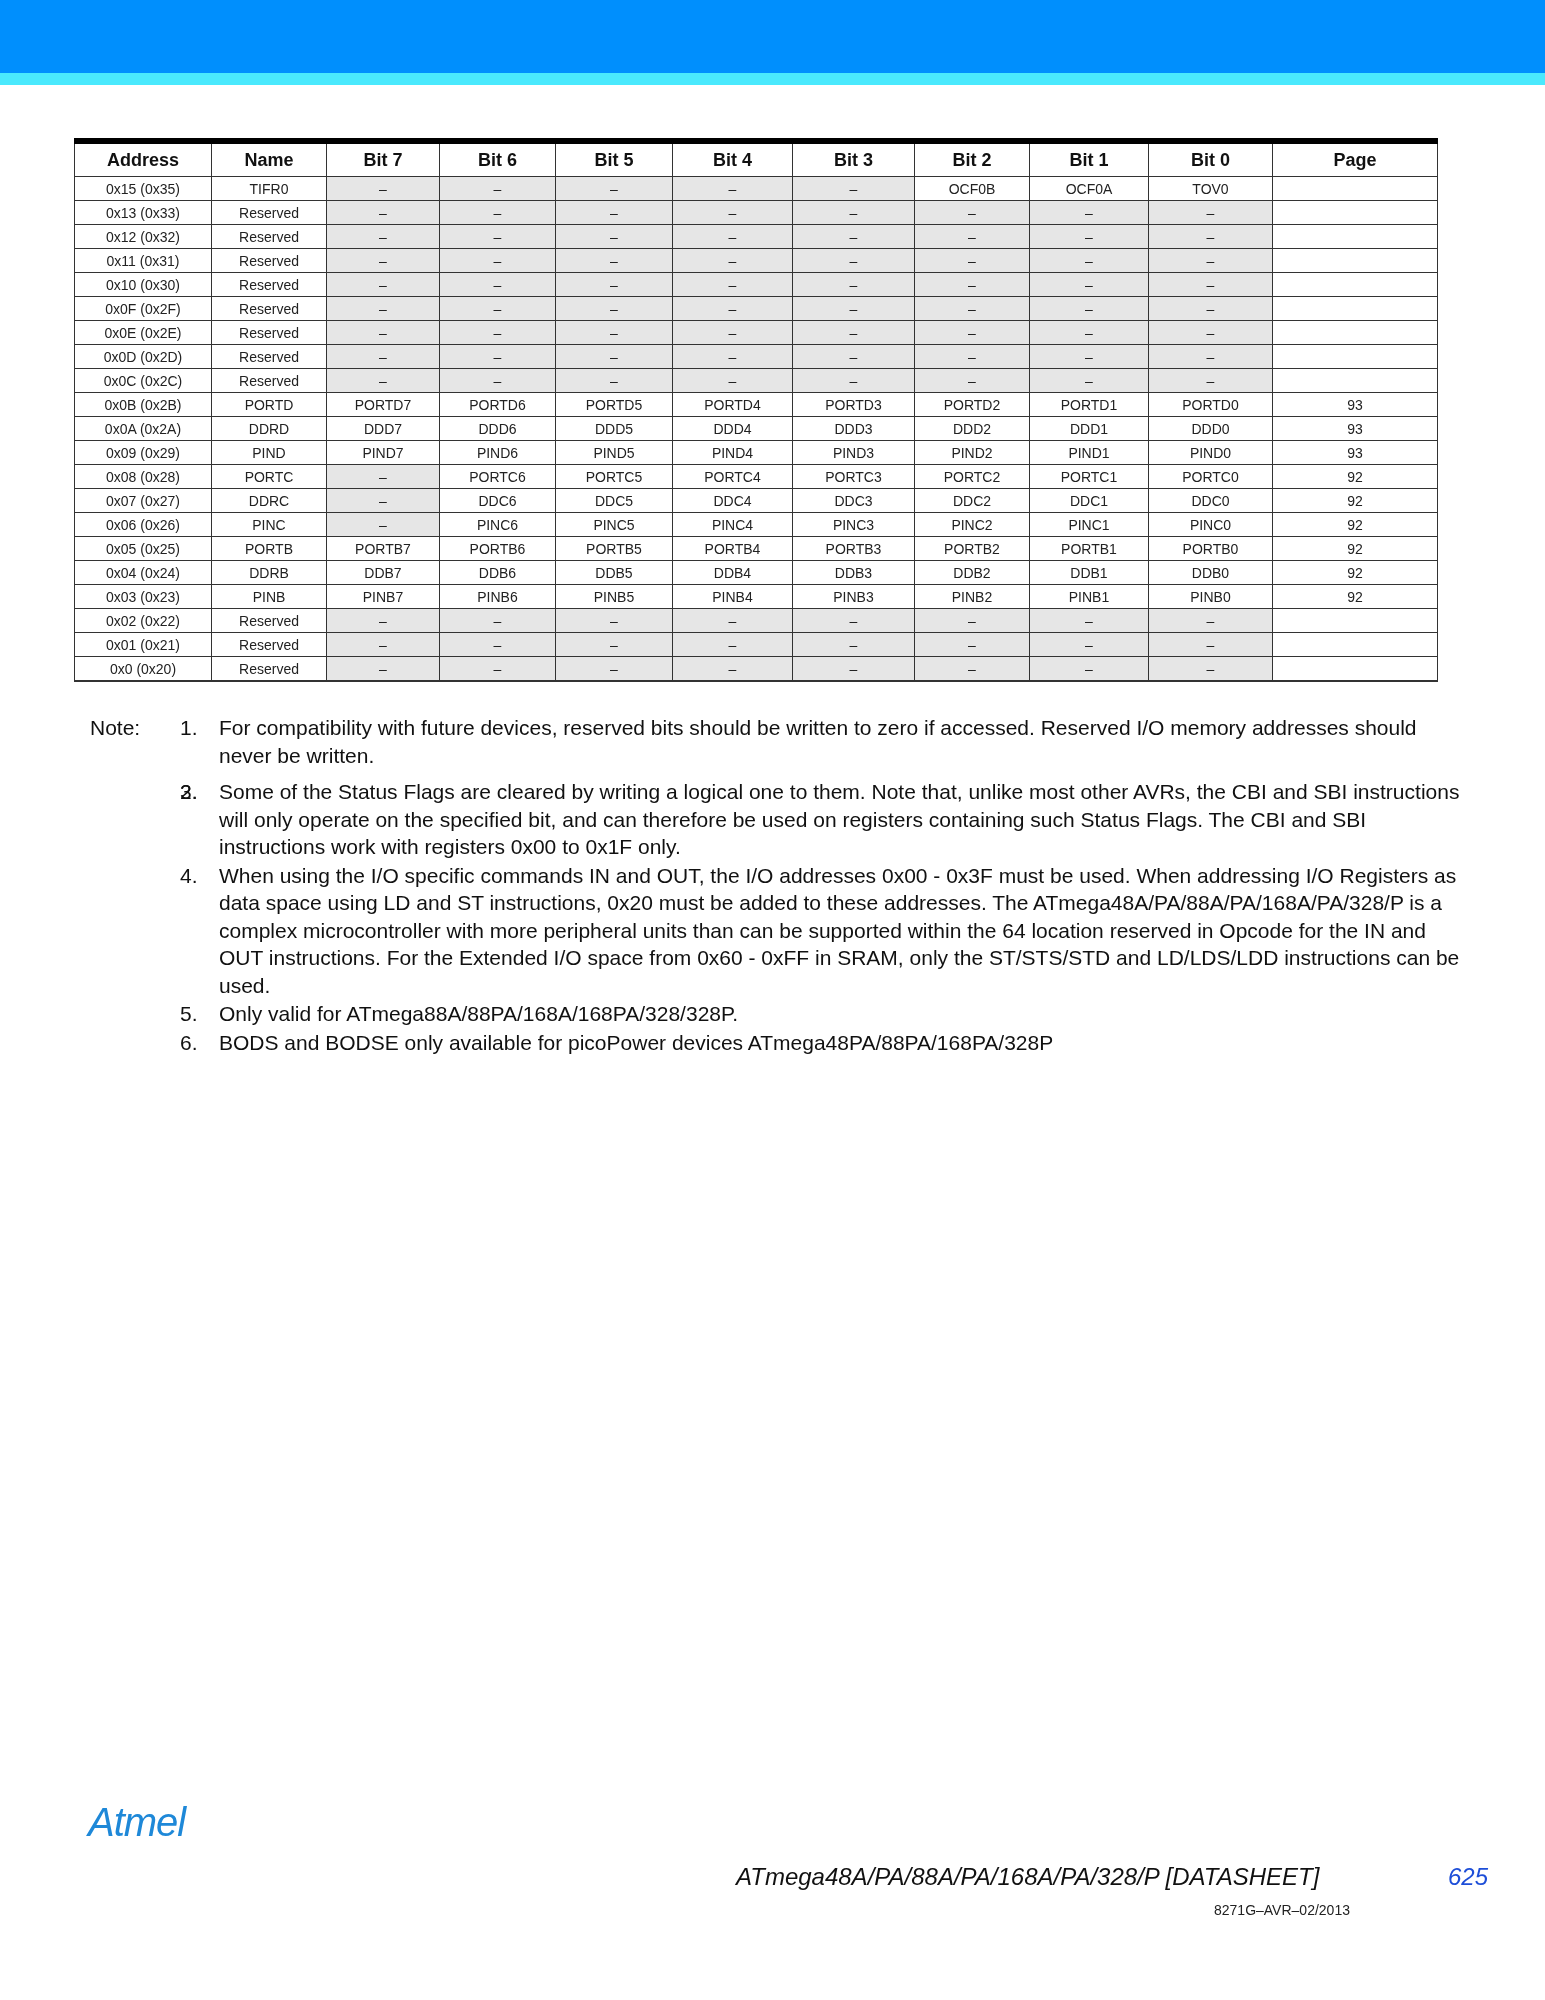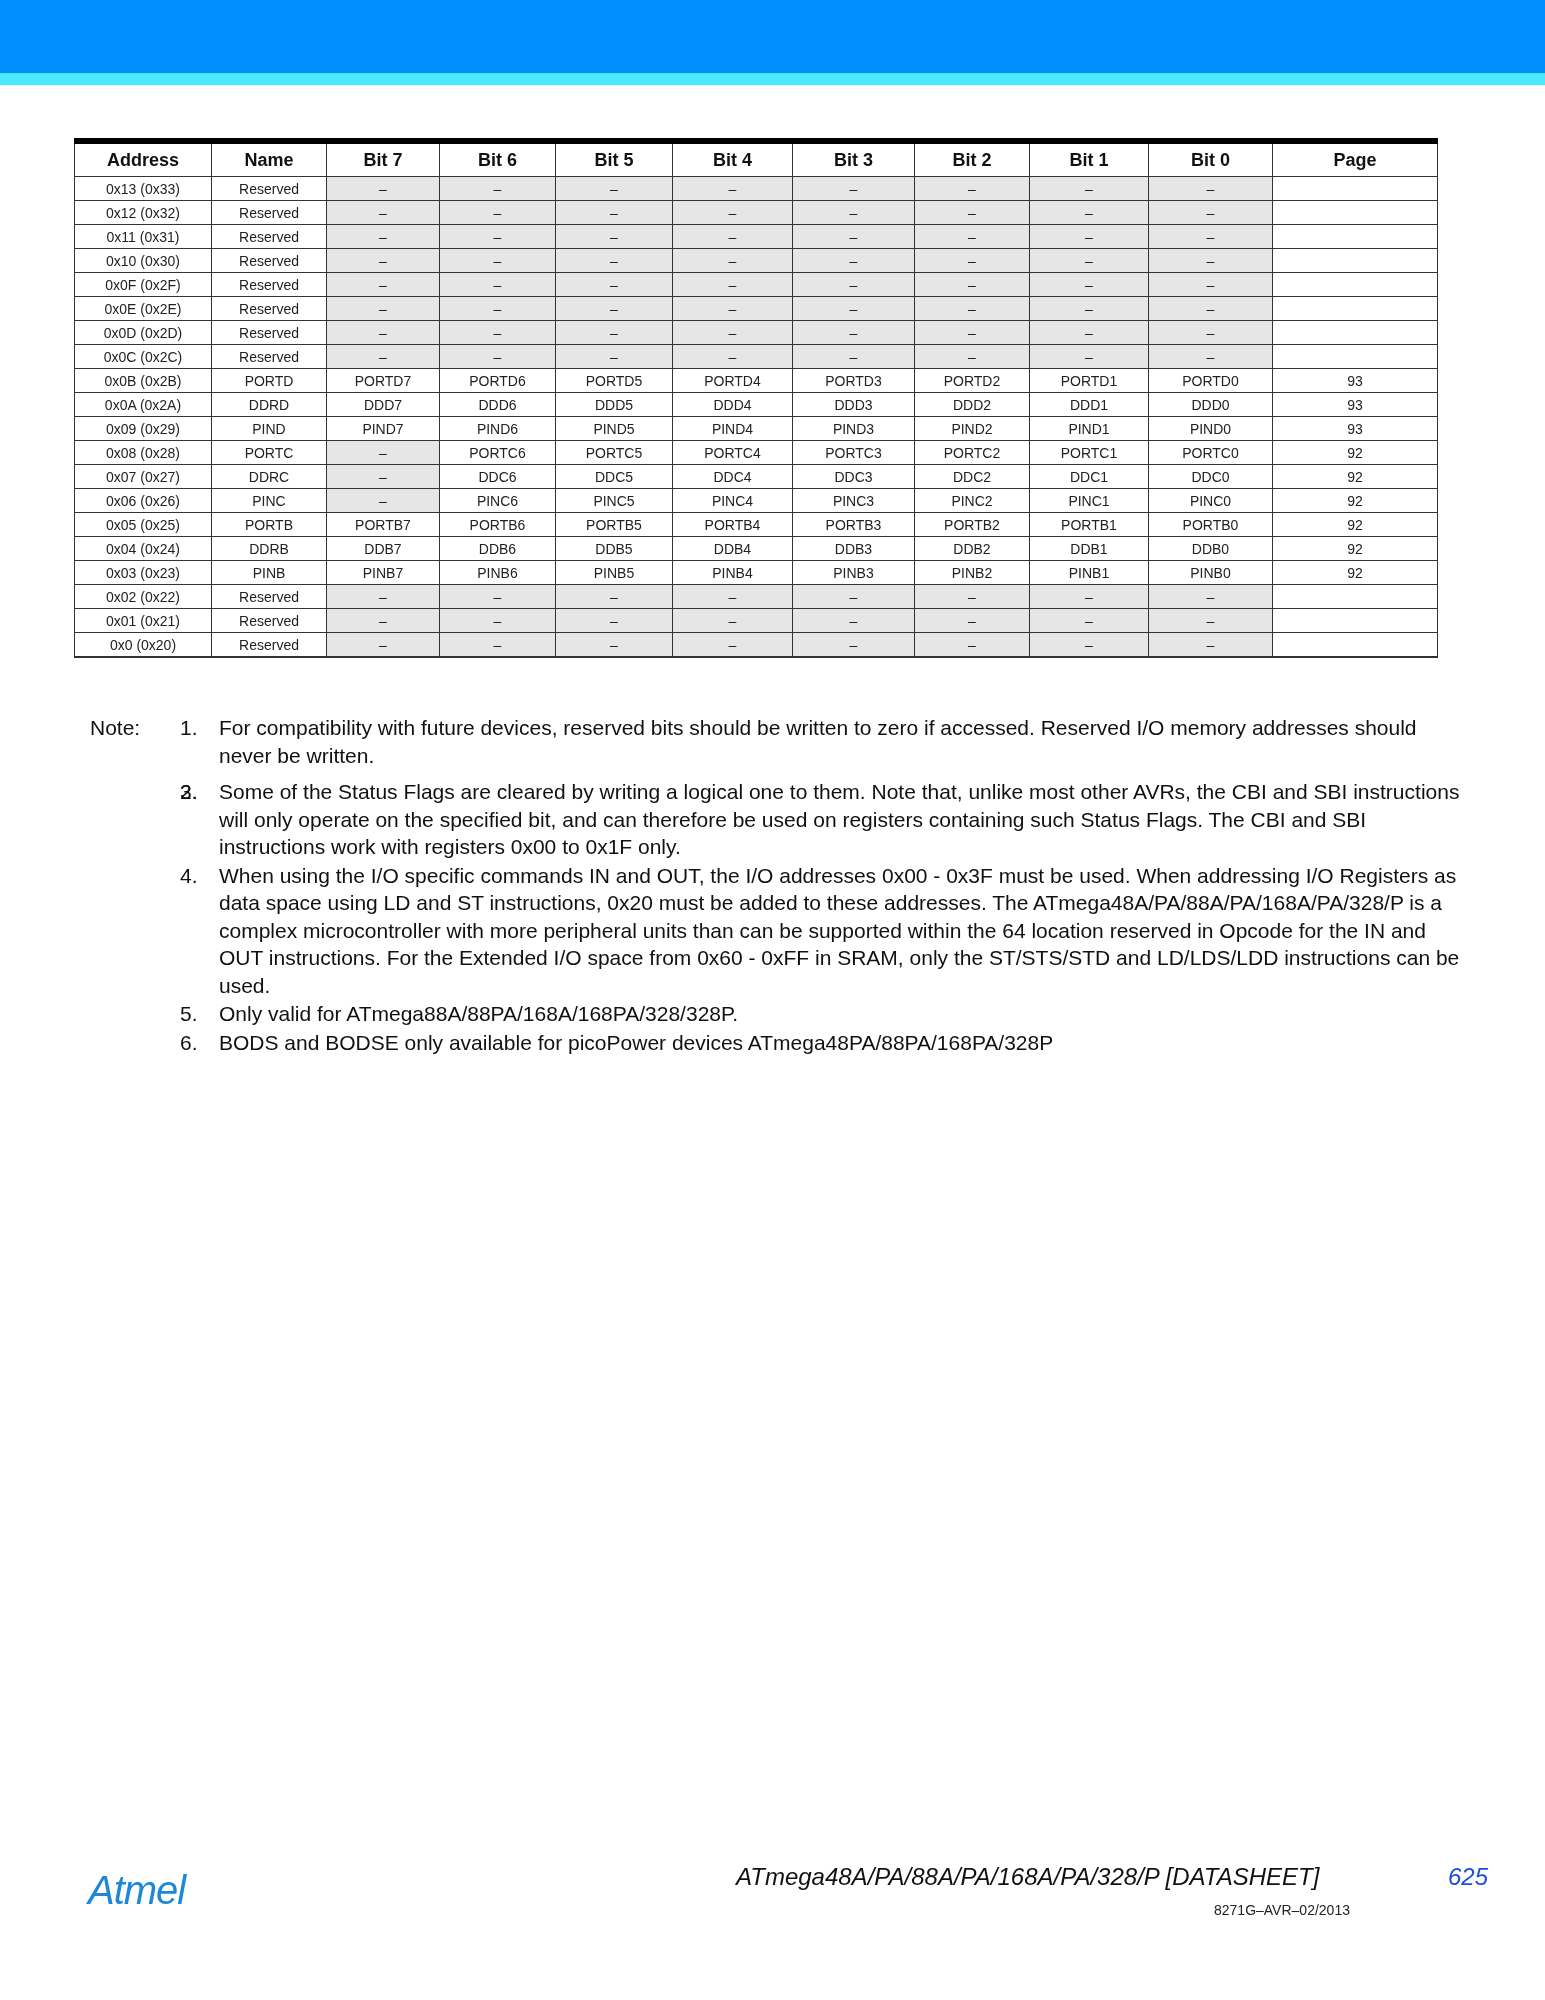--- a/index.html
+++ b/index.html
@@ -24,21 +24,21 @@
   .reg-table tr:last-child td { border-bottom: 2px solid #333; }
 
   .notes { position: absolute; left: 90px; top: 714px; width: 1370px; font-size: 21px; line-height: 27.5px; color: #111; }
   .notes .lbl { position: absolute; left: 0; top: 0; }
   .notes ol { list-style: none; margin: 0; padding: 0; }
   .notes li { position: relative; padding-left: 129px; margin-bottom: 1px; }
   .notes li .num { position: absolute; left: 90px; top: 0; }
   .notes li + li { margin-top: 0; }
   .notes li.gap { margin-top: 9px; }
 
-  .logo { position: absolute; left: 88px; top: 1868px; font-size: 40px; color: #1e88d8; font-weight: normal; letter-spacing: -1px; font-style: italic; }
+  .logo { position: absolute; left: 88px; top: 1800px; font-size: 40px; color: #1e88d8; font-weight: normal; letter-spacing: -1px; font-style: italic; }
   .footer-title { position: absolute; left: 736px; top: 1863px; font-size: 24px; color: #111; font-style: italic; }
   .footer-page { position: absolute; left: 1448px; top: 1863px; font-size: 24px; color: #1d4ed8; font-style: italic; }
   .footer-rev { position: absolute; left: 1214px; top: 1902px; font-size: 14px; color: #222; }
 </style>
 </head>
 <body>
 
 <div class="band-top"></div>
 <div class="band-sub"></div>
 
@@ -66,20 +66,33 @@
         <th>Bit 4</th>
         <th>Bit 3</th>
         <th>Bit 2</th>
         <th>Bit 1</th>
         <th>Bit 0</th>
         <th>Page</th>
       </tr>
   </thead>
   <tbody id="tbody">
       <tr>
+        <td>0x15 (0x35)</td>
+        <td>TIFR0</td>
+        <td class="gray">–</td>
+        <td class="gray">–</td>
+        <td class="gray">–</td>
+        <td class="gray">–</td>
+        <td class="gray">–</td>
+        <td>OCF0B</td>
+        <td>OCF0A</td>
+        <td>TOV0</td>
+        <td></td>
+      </tr>
+      <tr>
         <td>0x13 (0x33)</td>
         <td>Reserved</td>
         <td class="gray">–</td>
         <td class="gray">–</td>
         <td class="gray">–</td>
         <td class="gray">–</td>
         <td class="gray">–</td>
         <td class="gray">–</td>
         <td class="gray">–</td>
         <td class="gray">–</td>

